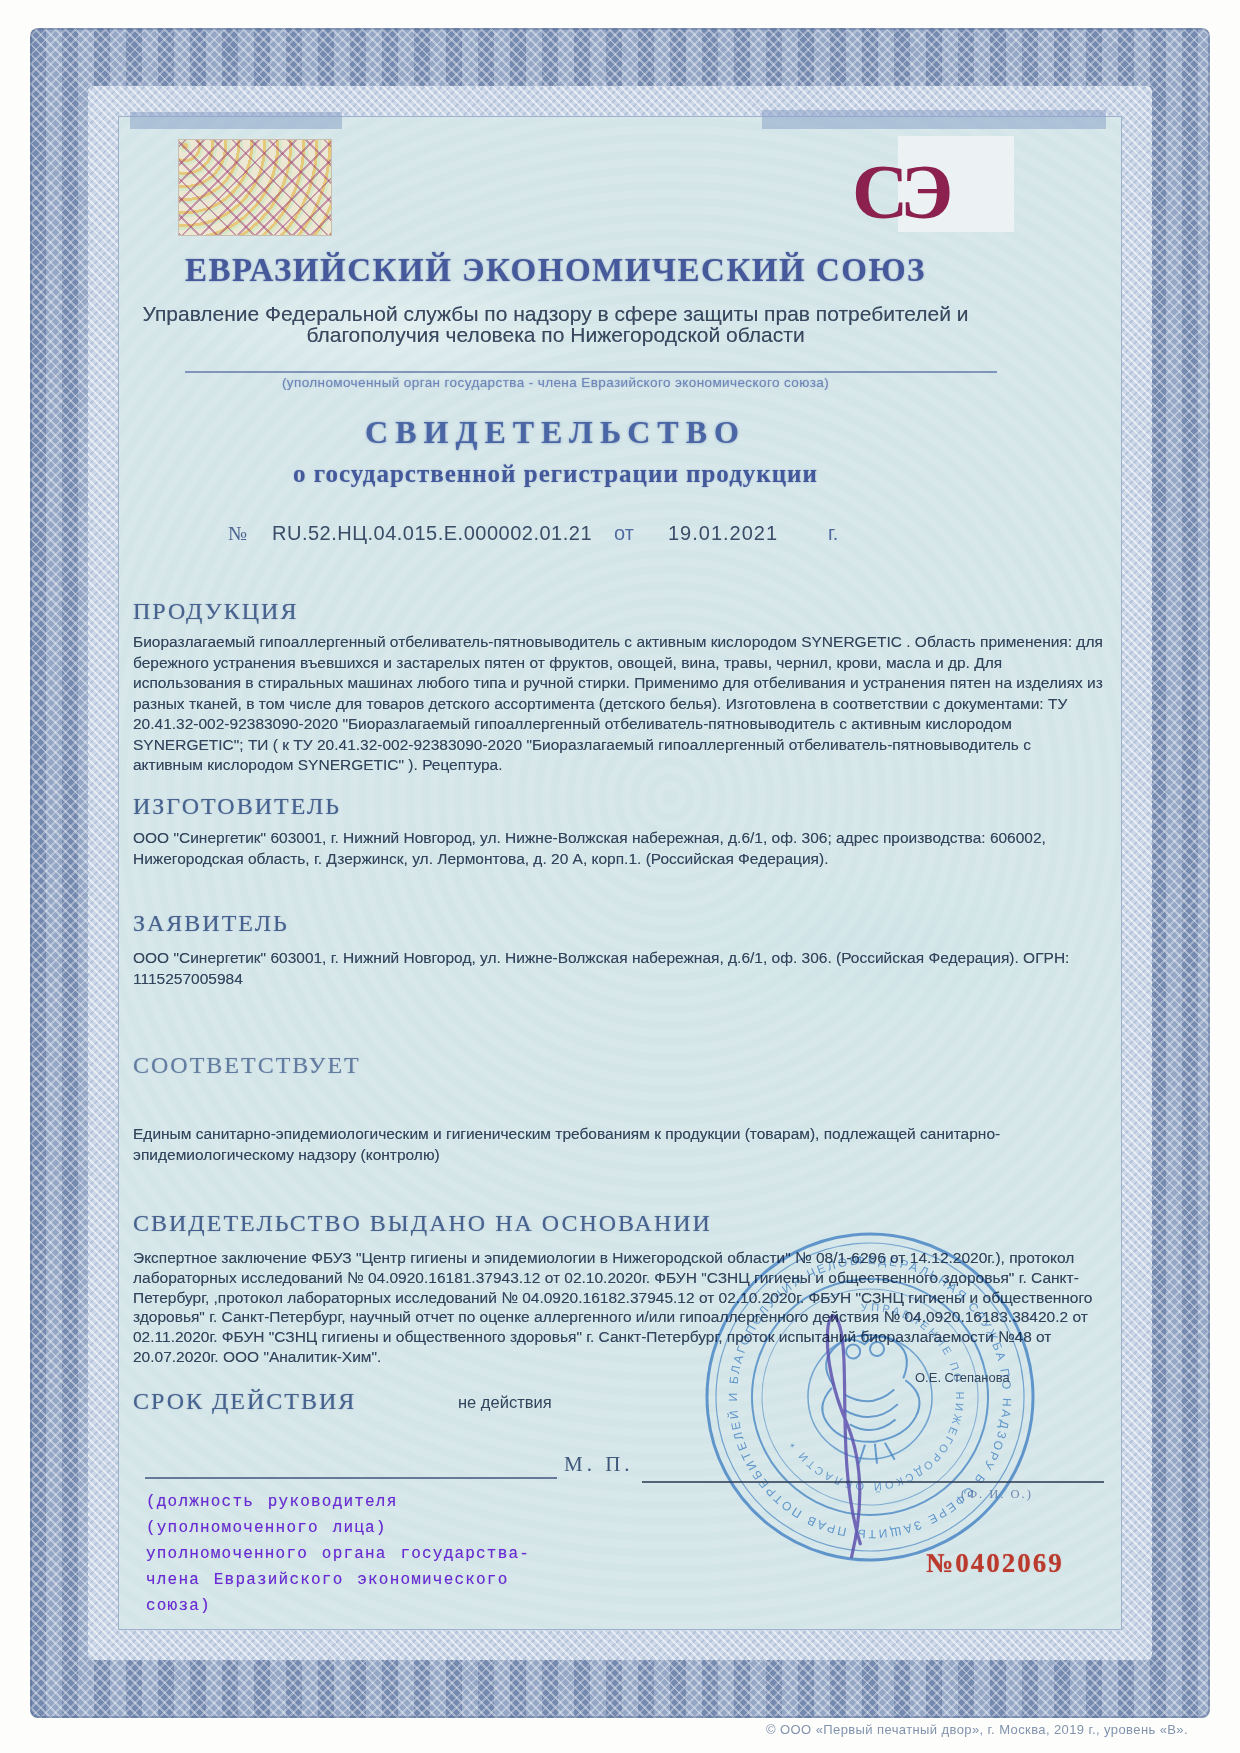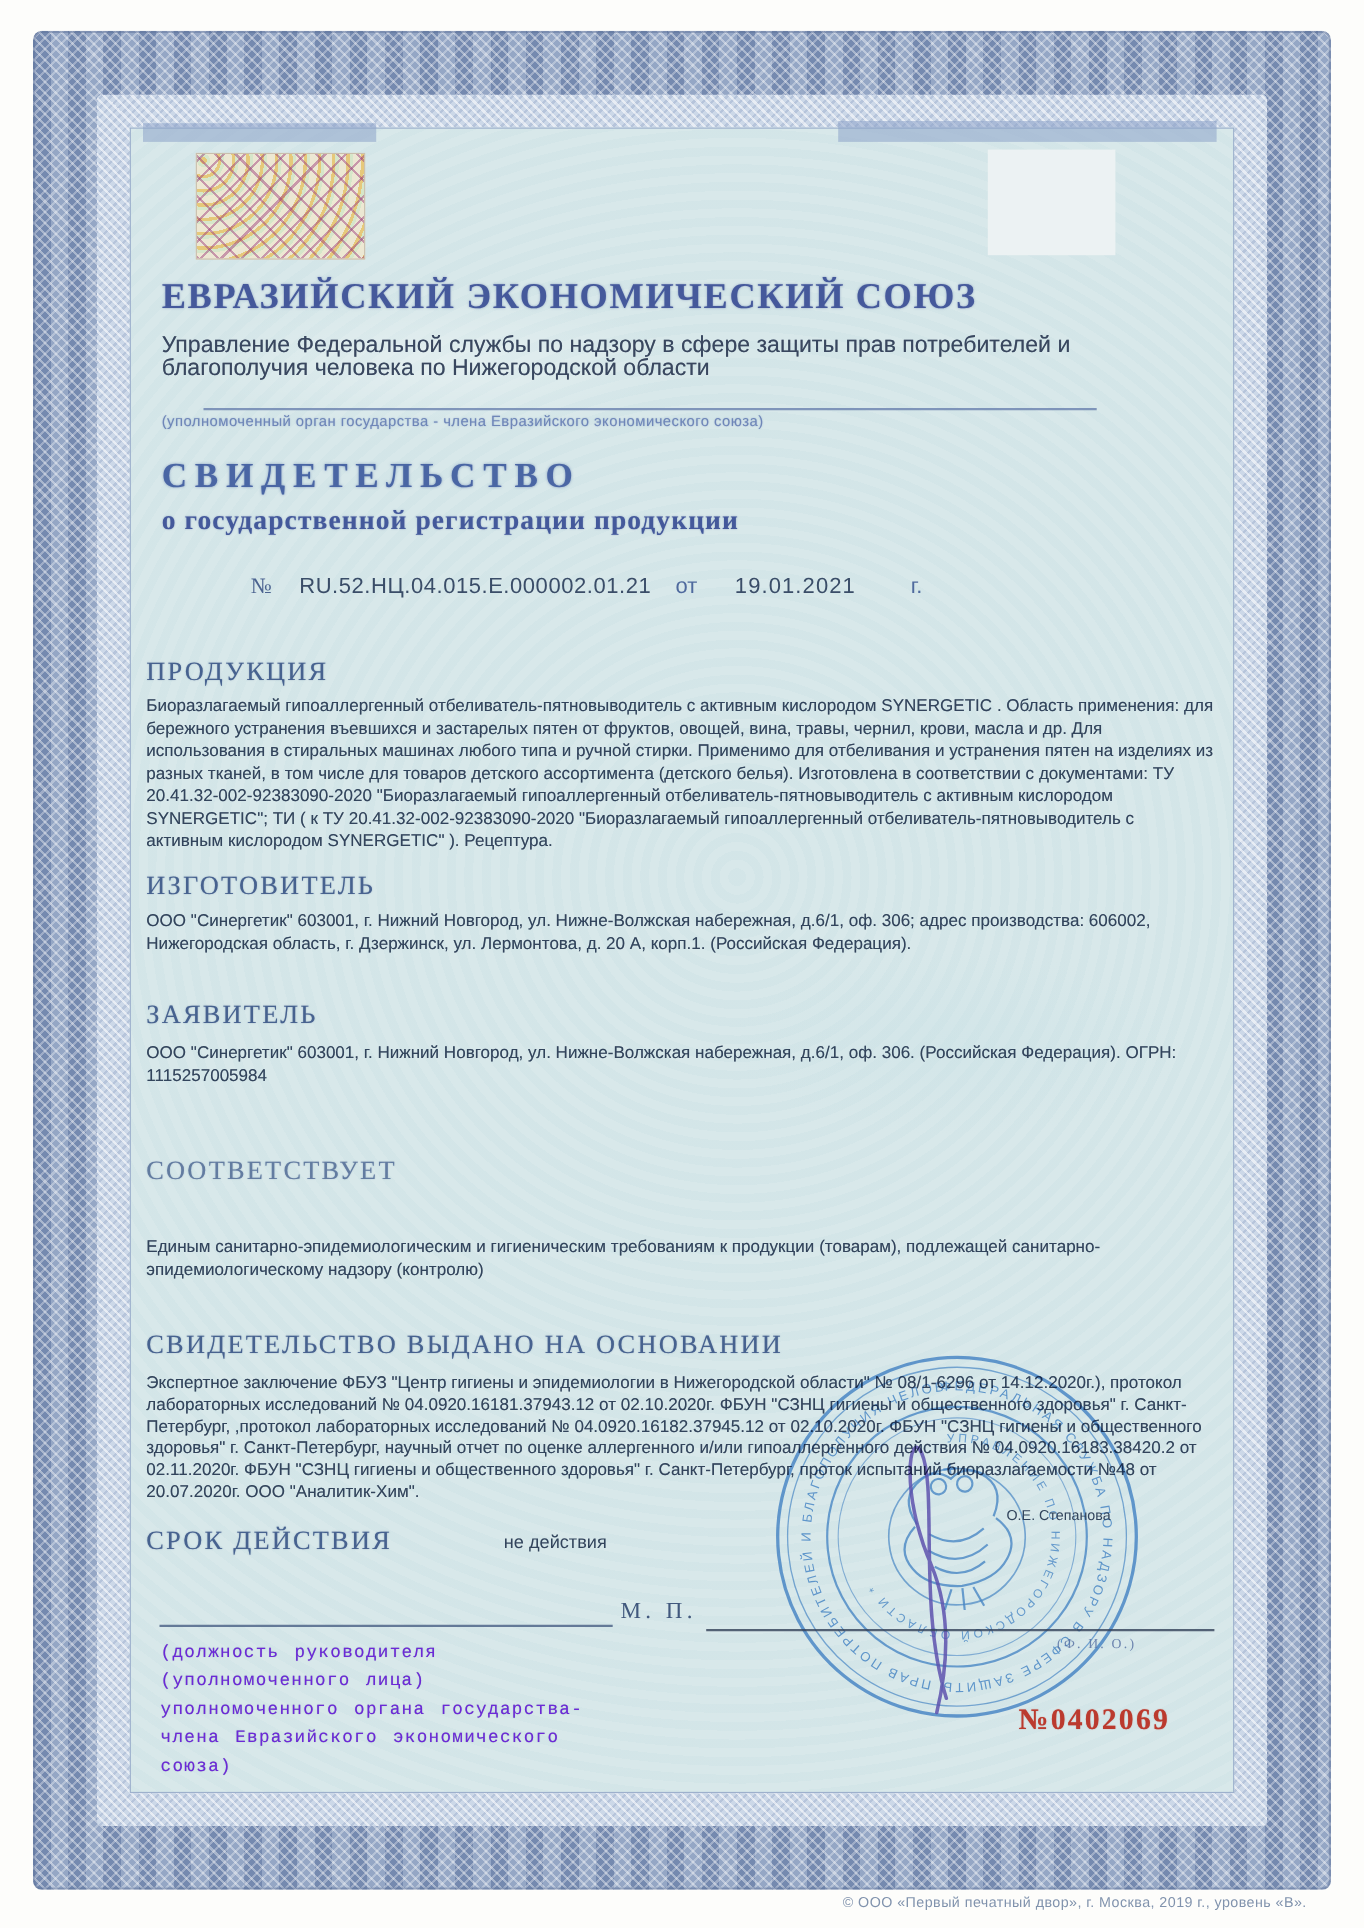--- a/index.html
+++ b/index.html
@@ -47,21 +47,21 @@
       repeating-linear-gradient(-45deg, rgba(150,40,110,.45) 0 2px, rgba(0,0,0,0) 2px 13px),
       repeating-radial-gradient(circle at 6px 6px, rgba(230,190,90,.8) 0 3px, rgba(190,230,190,.5) 3px 6px, rgba(0,0,0,0) 6px 13px);
     border:1px solid #c8bba8; opacity:.92;
   }
   .light-rect { position:absolute; left:898px; top:136px; width:116px; height:96px; background:#eef3f4; opacity:.9; }
   .se-logo {
     position:absolute; left:852px; top:146px; width:150px; height:100px;
     font-family:"Liberation Serif", serif; font-weight:700; font-size:78px; line-height:92px;
     color:#8c2150; letter-spacing:-8px; text-align:left;
   }
-  .center-col { position:absolute; left:147px; width:845px; }
+  .center-col { position:absolute; left:133px; width:845px; text-align:center; }
   .union-title {
     top:252px; font-family:"Liberation Serif", serif; font-weight:700; font-size:33px;
     color:#45599b; letter-spacing:1.5px; text-shadow:0 0 2px rgba(69,89,155,.55);
   }
   .authority {
     top:304px; font-size:21px; line-height:20.5px; color:#39475f;
     text-shadow:0 0 .6px rgba(57,71,95,.5);
   }
   .authority .line2 { margin-top:1px; }
   .sep-line { position:absolute; left:185px; top:371px; width:812px; border-top:2px solid rgba(80,104,160,.65); }
@@ -125,20 +125,21 @@
 <div class="page">
 
   <div class="band-dark"></div>
   <div class="band-light"></div>
   <div class="content-bg"></div>
   <div class="scan-strip strip-left"></div>
   <div class="scan-strip strip-right"></div>
 
   <div class="hologram"></div>
   <div class="light-rect"></div>
+  <div class="se-logo">СЭ</div>
 
   <div class="center-col union-title">ЕВРАЗИЙСКИЙ ЭКОНОМИЧЕСКИЙ СОЮЗ</div>
 
   <div class="center-col authority">
     <div>Управление Федеральной службы по надзору в сфере защиты прав потребителей и благополучия человека по Нижегородской области</div>
   </div>
 
   <div class="sep-line"></div>
   <div class="center-col auth-note">(уполномоченный орган государства - члена Евразийского экономического союза)</div>
 

